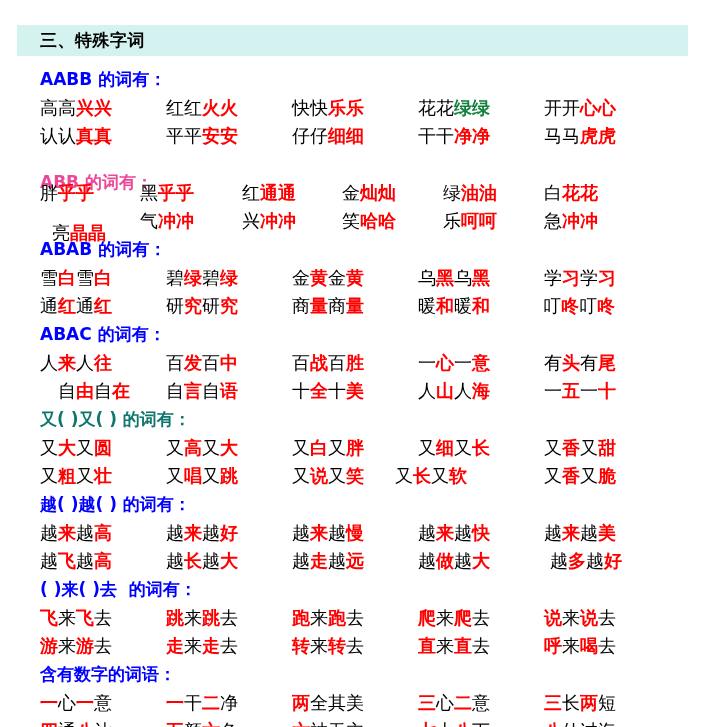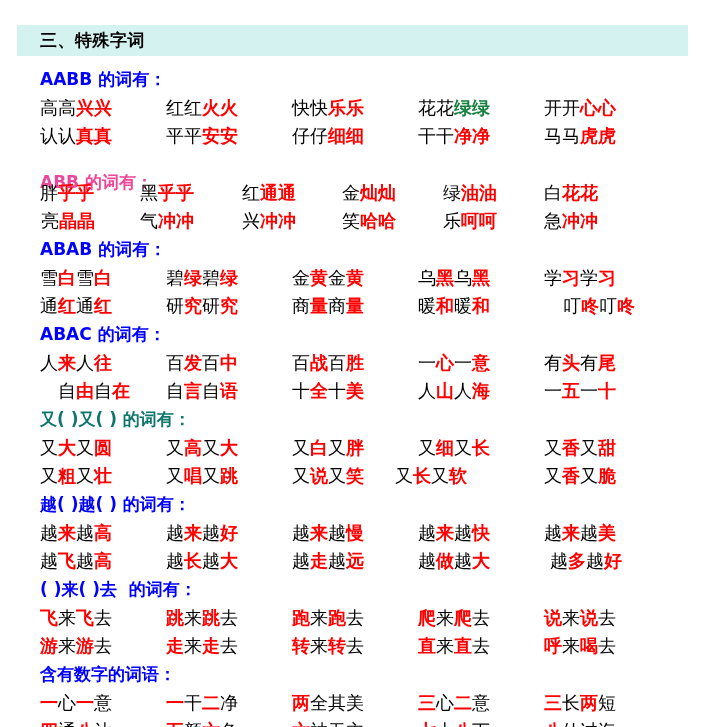--- a/index.html
+++ b/index.html
@@ -43,41 +43,41 @@
     <div class="section-label" style="top: 171px; color: #ec4899;">ABB 的词有：</div>
     <div class="row" style="top: 181px;">
       <span class="word" style="left: 40px;"><span class="seg-k" style="color: rgb(0, 0, 0);">胖</span><span class="seg-r" style="color: rgb(255, 0, 0);">乎乎</span></span>
       <span class="word" style="left: 140px;"><span class="seg-k" style="color: rgb(0, 0, 0);">黑</span><span class="seg-r" style="color: rgb(255, 0, 0);">乎乎</span></span>
       <span class="word" style="left: 242px;"><span class="seg-k" style="color: rgb(0, 0, 0);">红</span><span class="seg-r" style="color: rgb(255, 0, 0);">通通</span></span>
       <span class="word" style="left: 342px;"><span class="seg-k" style="color: rgb(0, 0, 0);">金</span><span class="seg-r" style="color: rgb(255, 0, 0);">灿灿</span></span>
       <span class="word" style="left: 443px;"><span class="seg-k" style="color: rgb(0, 0, 0);">绿</span><span class="seg-r" style="color: rgb(255, 0, 0);">油油</span></span>
       <span class="word" style="left: 544px;"><span class="seg-k" style="color: rgb(0, 0, 0);">白</span><span class="seg-r" style="color: rgb(255, 0, 0);">花花</span></span>
     </div>
     <div class="row" style="top: 209px;">
-      <span class="word" style="left: 41px;"><span class="seg-k" style="color: rgb(0, 0, 0);">亮</span><span class="seg-r" style="color: rgb(255, 0, 0);">晶晶</span></span>
+      <span class="word" style="left: 52px; margin-top: 12px;"><span class="seg-k" style="color: rgb(0, 0, 0);">亮</span><span class="seg-r" style="color: rgb(255, 0, 0);">晶晶</span></span>
       <span class="word" style="left: 140px;"><span class="seg-k" style="color: rgb(0, 0, 0);">气</span><span class="seg-r" style="color: rgb(255, 0, 0);">冲冲</span></span>
       <span class="word" style="left: 242px;"><span class="seg-k" style="color: rgb(0, 0, 0);">兴</span><span class="seg-r" style="color: rgb(255, 0, 0);">冲冲</span></span>
       <span class="word" style="left: 342px;"><span class="seg-k" style="color: rgb(0, 0, 0);">笑</span><span class="seg-r" style="color: rgb(255, 0, 0);">哈哈</span></span>
       <span class="word" style="left: 443px;"><span class="seg-k" style="color: rgb(0, 0, 0);">乐</span><span class="seg-r" style="color: rgb(255, 0, 0);">呵呵</span></span>
       <span class="word" style="left: 544px;"><span class="seg-k" style="color: rgb(0, 0, 0);">急</span><span class="seg-r" style="color: rgb(255, 0, 0);">冲冲</span></span>
     </div>
     <div class="section-label" style="top: 238px; color: rgb(0, 0, 255);">ABAB 的词有：</div>
     <div class="row" style="top: 266px;">
       <span class="word" style="left: 40px;"><span class="seg-k" style="color: rgb(0, 0, 0);">雪</span><span class="seg-r" style="color: rgb(255, 0, 0);">白</span><span class="seg-k" style="color: rgb(0, 0, 0);">雪</span><span class="seg-r" style="color: rgb(255, 0, 0);">白</span></span>
       <span class="word" style="left: 166px;"><span class="seg-k" style="color: rgb(0, 0, 0);">碧</span><span class="seg-r" style="color: rgb(255, 0, 0);">绿</span><span class="seg-k" style="color: rgb(0, 0, 0);">碧</span><span class="seg-r" style="color: rgb(255, 0, 0);">绿</span></span>
       <span class="word" style="left: 292px;"><span class="seg-k" style="color: rgb(0, 0, 0);">金</span><span class="seg-r" style="color: rgb(255, 0, 0);">黄</span><span class="seg-k" style="color: rgb(0, 0, 0);">金</span><span class="seg-r" style="color: rgb(255, 0, 0);">黄</span></span>
       <span class="word" style="left: 418px;"><span class="seg-k" style="color: rgb(0, 0, 0);">乌</span><span class="seg-r" style="color: rgb(255, 0, 0);">黑</span><span class="seg-k" style="color: rgb(0, 0, 0);">乌</span><span class="seg-r" style="color: rgb(255, 0, 0);">黑</span></span>
       <span class="word" style="left: 544px;"><span class="seg-k" style="color: rgb(0, 0, 0);">学</span><span class="seg-r" style="color: rgb(255, 0, 0);">习</span><span class="seg-k" style="color: rgb(0, 0, 0);">学</span><span class="seg-r" style="color: rgb(255, 0, 0);">习</span></span>
     </div>
     <div class="row" style="top: 294px;">
       <span class="word" style="left: 40px;"><span class="seg-k" style="color: rgb(0, 0, 0);">通</span><span class="seg-r" style="color: rgb(255, 0, 0);">红</span><span class="seg-k" style="color: rgb(0, 0, 0);">通</span><span class="seg-r" style="color: rgb(255, 0, 0);">红</span></span>
       <span class="word" style="left: 166px;"><span class="seg-k" style="color: rgb(0, 0, 0);">研</span><span class="seg-r" style="color: rgb(255, 0, 0);">究</span><span class="seg-k" style="color: rgb(0, 0, 0);">研</span><span class="seg-r" style="color: rgb(255, 0, 0);">究</span></span>
       <span class="word" style="left: 292px;"><span class="seg-k" style="color: rgb(0, 0, 0);">商</span><span class="seg-r" style="color: rgb(255, 0, 0);">量</span><span class="seg-k" style="color: rgb(0, 0, 0);">商</span><span class="seg-r" style="color: rgb(255, 0, 0);">量</span></span>
       <span class="word" style="left: 418px;"><span class="seg-k" style="color: rgb(0, 0, 0);">暖</span><span class="seg-r" style="color: rgb(255, 0, 0);">和</span><span class="seg-k" style="color: rgb(0, 0, 0);">暖</span><span class="seg-r" style="color: rgb(255, 0, 0);">和</span></span>
-      <span class="word" style="left: 563px;"><span class="seg-k" style="color: rgb(0, 0, 0);">叮</span><span class="seg-r" style="color: rgb(255, 0, 0);">咚</span><span class="seg-k" style="color: rgb(0, 0, 0);">叮</span><span class="seg-r" style="color: rgb(255, 0, 0);">咚</span></span>
+      <span class="word" style="left: 543px;"><span class="seg-k" style="color: rgb(0, 0, 0);">叮</span><span class="seg-r" style="color: rgb(255, 0, 0);">咚</span><span class="seg-k" style="color: rgb(0, 0, 0);">叮</span><span class="seg-r" style="color: rgb(255, 0, 0);">咚</span></span>
     </div>
     <div class="section-label" style="top: 323px; color: rgb(0, 0, 255);">ABAC 的词有：</div>
     <div class="row" style="top: 351px;">
       <span class="word" style="left: 40px;"><span class="seg-k" style="color: rgb(0, 0, 0);">人</span><span class="seg-r" style="color: rgb(255, 0, 0);">来</span><span class="seg-k" style="color: rgb(0, 0, 0);">人</span><span class="seg-r" style="color: rgb(255, 0, 0);">往</span></span>
       <span class="word" style="left: 166px;"><span class="seg-k" style="color: rgb(0, 0, 0);">百</span><span class="seg-r" style="color: rgb(255, 0, 0);">发</span><span class="seg-k" style="color: rgb(0, 0, 0);">百</span><span class="seg-r" style="color: rgb(255, 0, 0);">中</span></span>
       <span class="word" style="left: 292px;"><span class="seg-k" style="color: rgb(0, 0, 0);">百</span><span class="seg-r" style="color: rgb(255, 0, 0);">战</span><span class="seg-k" style="color: rgb(0, 0, 0);">百</span><span class="seg-r" style="color: rgb(255, 0, 0);">胜</span></span>
       <span class="word" style="left: 418px;"><span class="seg-k" style="color: rgb(0, 0, 0);">一</span><span class="seg-r" style="color: rgb(255, 0, 0);">心</span><span class="seg-k" style="color: rgb(0, 0, 0);">一</span><span class="seg-r" style="color: rgb(255, 0, 0);">意</span></span>
       <span class="word" style="left: 544px;"><span class="seg-k" style="color: rgb(0, 0, 0);">有</span><span class="seg-r" style="color: rgb(255, 0, 0);">头</span><span class="seg-k" style="color: rgb(0, 0, 0);">有</span><span class="seg-r" style="color: rgb(255, 0, 0);">尾</span></span>
     </div>
     <div class="row" style="top: 379px;">

